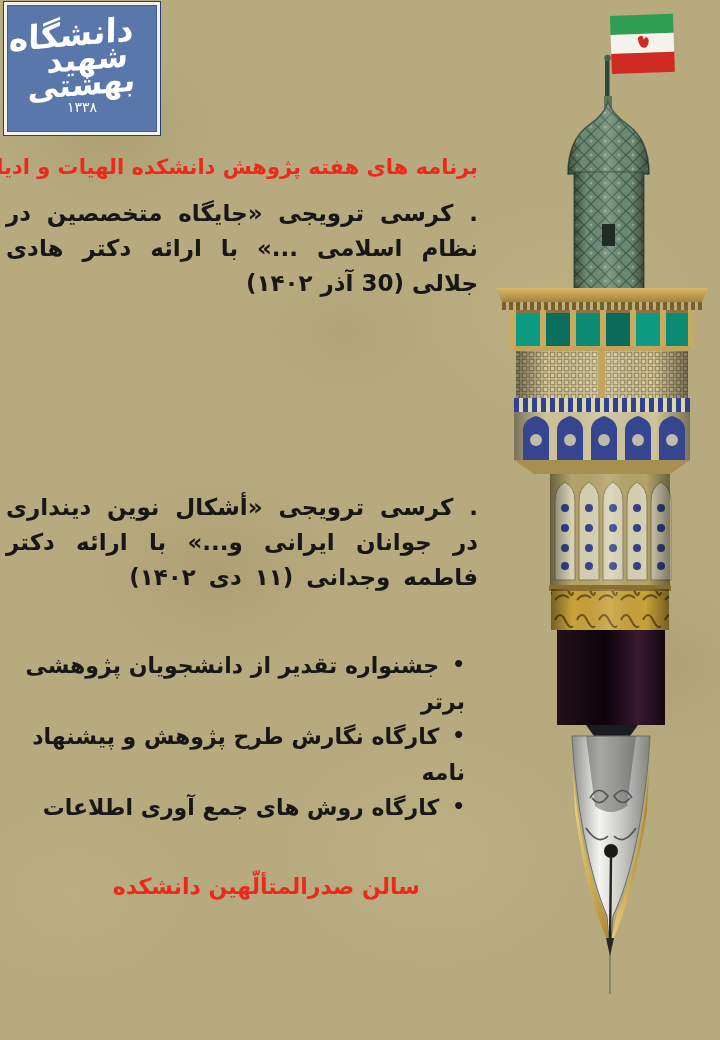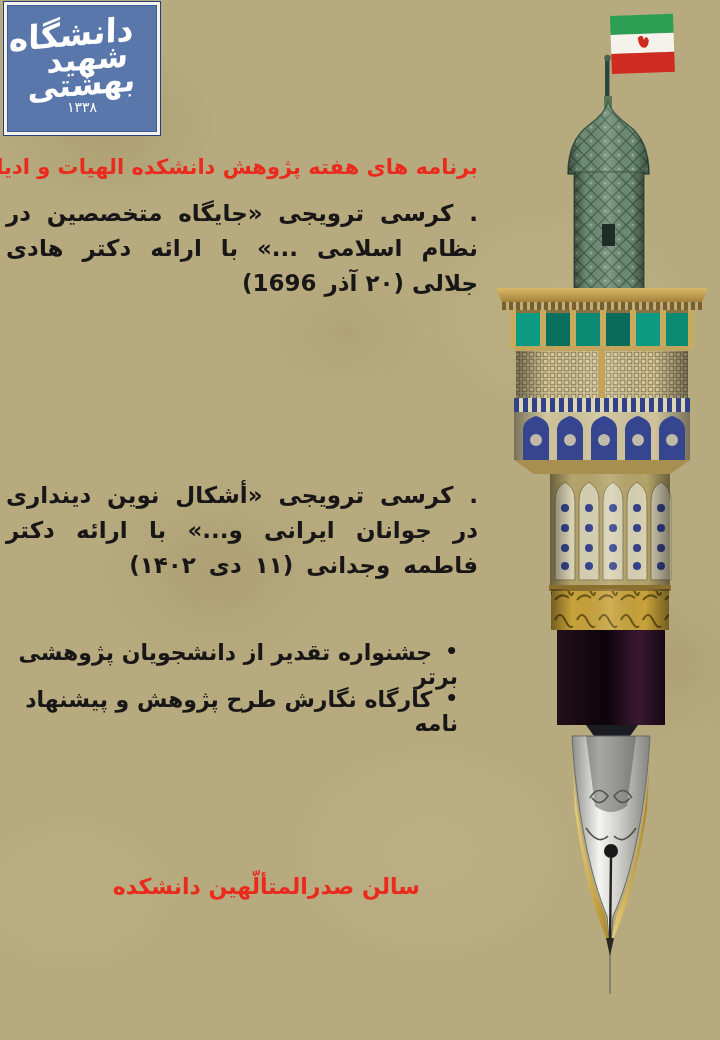--- a/index.html
+++ b/index.html
@@ -33,24 +33,24 @@
   .heading{
     position:absolute;right:242px;top:155px;margin:0;direction:rtl;white-space:nowrap;
     font-size:21px;font-weight:bold;color:#ea2a1c;
   }
   .ev{
     position:absolute;left:6px;width:472px;margin:0;direction:rtl;
     text-align:justify;font-weight:bold;font-size:23px;line-height:35px;color:#191617;
   }
   .ev1{top:196px;}
   .ev2{top:323px;}
-  .ev3{top:478px;word-spacing:5px;}
+  .ev3{top:490px;word-spacing:5px;}
   .ws{
-    position:absolute;left:6px;top:641px;width:452px;margin:0;padding:0;list-style:none;
-    direction:rtl;font-weight:bold;font-size:22px;line-height:23px;color:#191617;
+    position:absolute;left:6px;top:641px;width:452px;margin:7px;padding:0;list-style:none;
+    direction:rtl;font-weight:bold;font-size:22px;line-height:35px;color:#191617;
   }
   .ws li{text-align:right;}
   .dot{display:inline-block;margin-left:13px;font-size:20px;transform:translateY(-2px);}
   .venue{
     position:absolute;left:100px;top:874px;width:320px;text-align:right;direction:rtl;
     font-size:22px;font-weight:bold;color:#ea2a1c;
   }
   
   .tower{position:absolute;left:486px;top:8px;width:232px;height:1000px;}
 </style>
@@ -234,23 +234,24 @@
       <path d="M104 790 q8 -14 18 -2 q-8 12 -16 2 M146 790 q-8 -14 -18 -2 q8 12 16 2 M100 820 q12 18 22 8 M150 820 q-12 18 -22 8" fill="none" stroke="#55534e" stroke-width="1.6"></path>
       <circle cx="125" cy="843" r="7" fill="#191919"></circle>
       <line x1="125" y1="850" x2="124" y2="938" stroke="#23211e" stroke-width="2.4"></line>
       <line x1="124" y1="944" x2="124" y2="986" stroke="#7d7a6a" stroke-width="1.6"></line>
       <polygon points="120,930 128,930 124,948" fill="#2a2722"></polygon>
     </g>
   </svg>
 
   <h1 class="heading">برنامه های هفته پژوهش دانشکده الهیات و ادیان</h1>
 
-  <p class="ev ev1">. کرسی ترویجی «جایگاه متخصصین در نظام اسلامی ...» با ارائه دکتر هادی جلالی (۲۰ آذر 1696)</p>
+  <p class="ev ev1">. کرسی ترویجی «جایگاه متخصصین در نظام اسلامی ...» با ارائه دکتر هادی جلالی (30 آذر ۱۴۰۲)</p>
   <p class="ev ev3">. کرسی ترویجی «أشکال نوین دینداری در جوانان ایرانی و...» با ارائه دکتر فاطمه وجدانی (۱۱ دی ۱۴۰۲)</p>
 
   <ul class="ws">
     <li><span class="dot">•</span><span>جشنواره تقدیر از دانشجویان پژوهشی برتر</span></li>
     <li><span class="dot">•</span><span>کارگاه نگارش طرح پژوهش و پیشنهاد نامه</span></li>
+    <li><span class="dot">•</span><span>کارگاه روش های جمع آوری اطلاعات</span></li>
   </ul>
 
   <div class="venue">سالن صدرالمتألّهین دانشکده</div>
 
 </div>
 
 </body></html>

